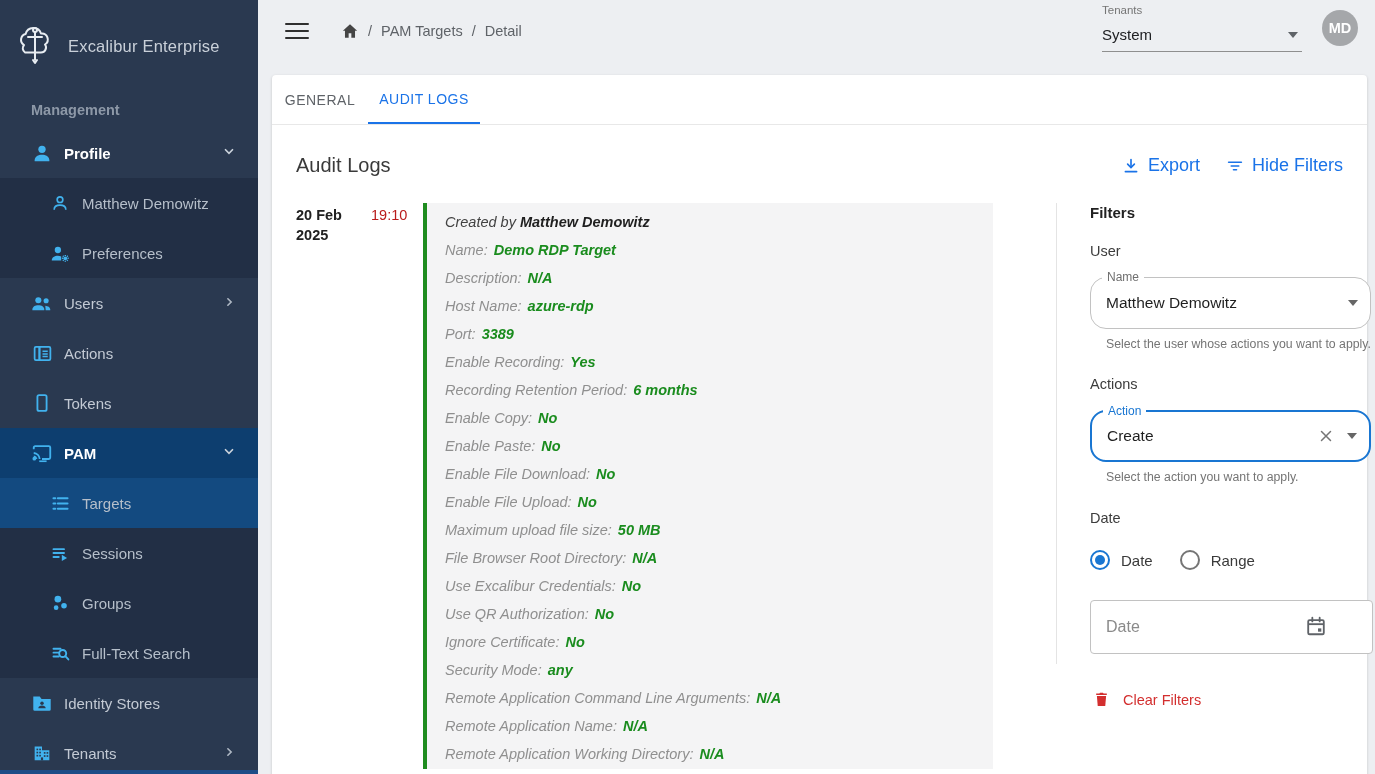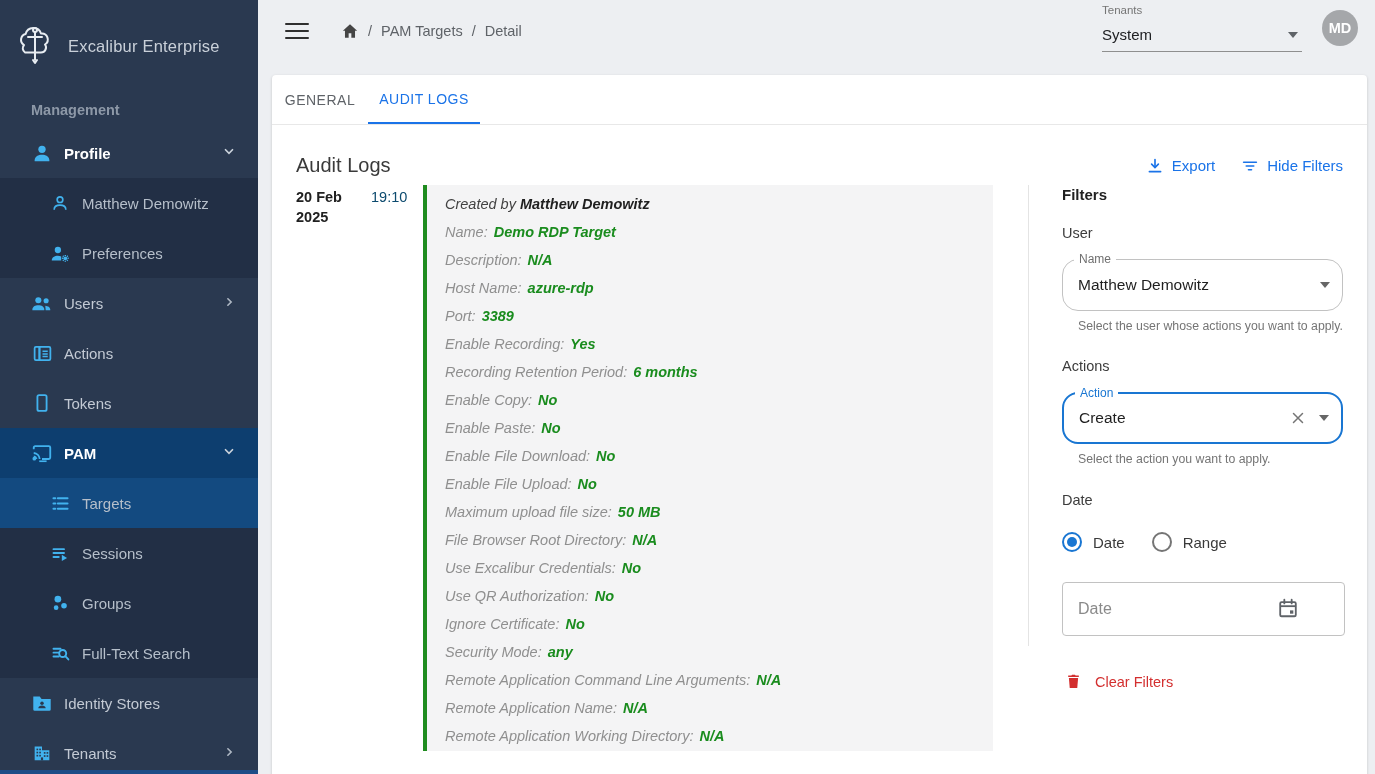--- a/index.html
+++ b/index.html
@@ -56,27 +56,27 @@
   .tab {
     height:100%; display:flex; align-items:center; justify-content:center;
     font-size:14px; font-weight:500; letter-spacing:.5px; color:#5f6368; cursor:pointer;
   }
   .tab.general { width:96px; }
   .tab.audit { width:112px; color:#1a73e8; border-bottom:2px solid #1a73e8; }
   .content { padding:0 24px; }
   .content-header { display:flex; align-items:center; justify-content:space-between; margin-top:29px; }
   .page-title { font-size:20px; font-weight:500; color:#3a3a3a; }
   .header-actions { display:flex; align-items:center; gap:26px; }
-  .link-btn { display:flex; align-items:center; gap:8px; color:#1a73e8; font-size:15px; cursor:pointer; }
+  .link-btn { display:flex; align-items:center; gap:8px; color:#1a73e8; font-size:18px; cursor:pointer; }
   
-  .content-body { display:flex; margin-top:8px; }
+  .content-body { display:flex; margin-top:26px;gap:28px; }
   .log-area { display:flex; flex:0 0 auto; }
   .log-datecol { width:127px; display:flex; font-size:14.5px; line-height:20px; padding-top:2px; }
   .log-date { width:62px; font-weight:bold; color:#212121; }
-  .log-time { color:#0c4a6e; margin-left:13px; }
+  .log-time { color:#b91c1c; margin-left:13px; }
   .log-card {
     width:570px; background:#f4f4f5; border-left:4px solid #1f8c1f;
     padding:5px 18px 10px 18px; height:566px; overflow:hidden;
   }
   .log-line { line-height:28px; font-size:14.5px; white-space:nowrap;font-style:italic; }
   .log-created { color:#424242; }
   .log-created .name { font-weight:bold; color:#1f1f1f; }
   .fl { color:#8f8f8f; }
   .fv { color:#1a8c1e; font-weight:bold; margin-left:6px; }
   

